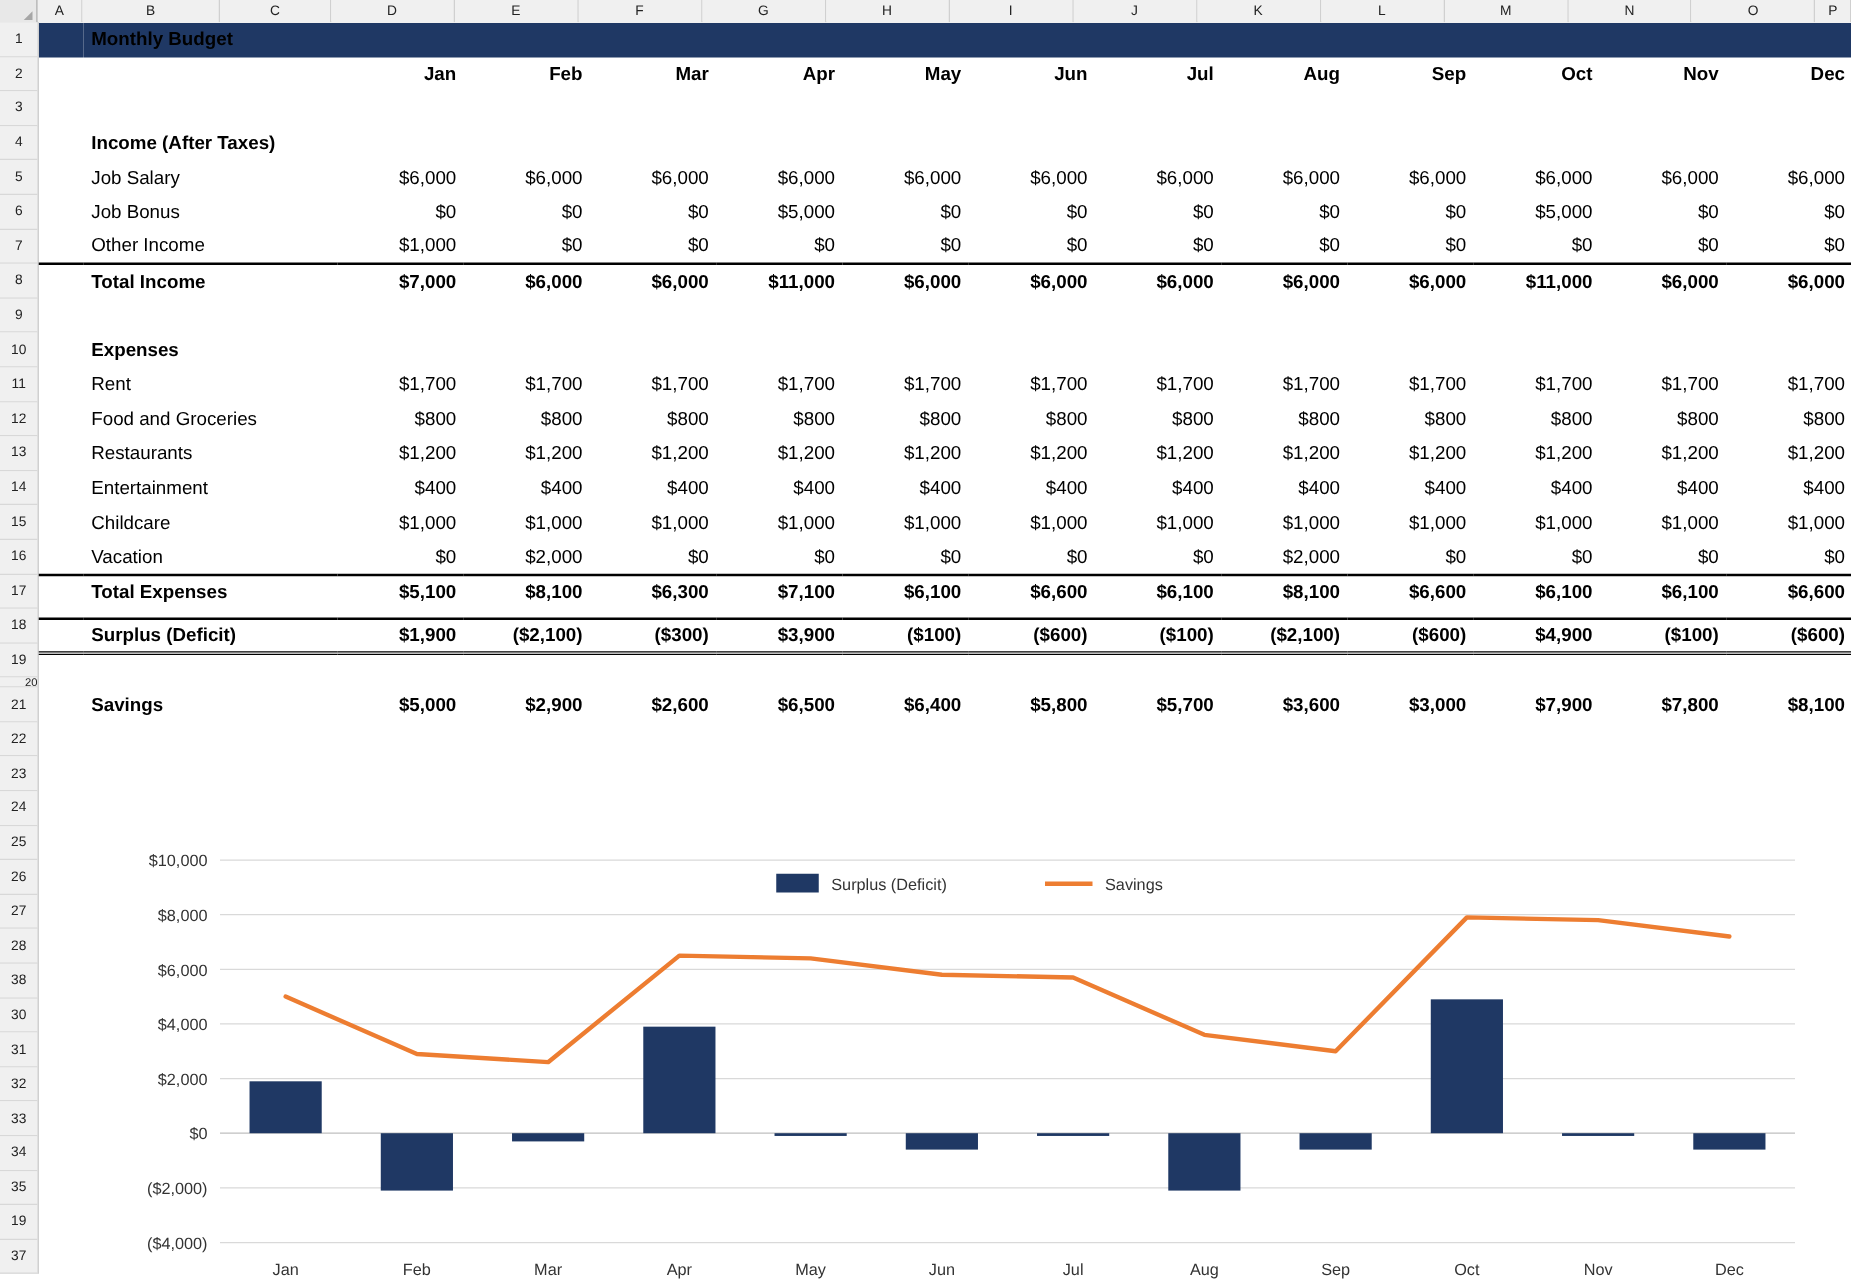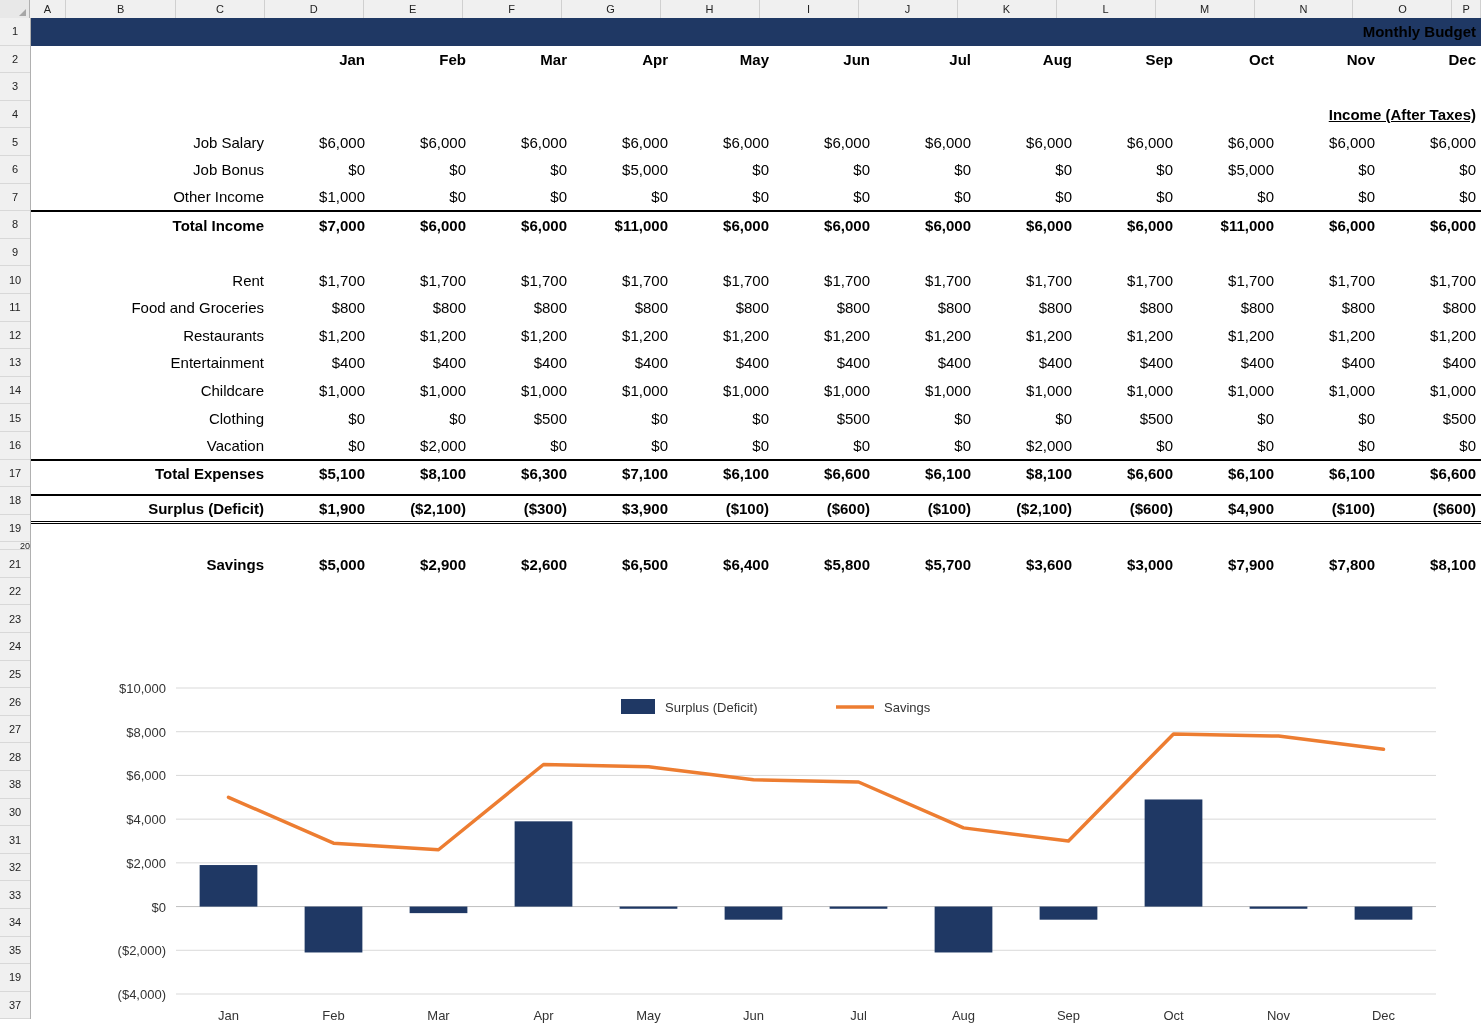--- a/index.html
+++ b/index.html
@@ -88,36 +88,36 @@
     table-layout: fixed;
   }
   table.budget td {
     height: 27.6px;
     padding: 0 6px;
     font-size: 15px;
     color: #000;
     white-space: nowrap;
     overflow: hidden;
   }
-  td.label { text-align: right; }
+  td.label { text-align: left; }
   td.num  { text-align: right; }
 
   .title-band td {
     background: #1f3864;
     color: #ffffff;
     font-weight: bold;
     font-size: 15px;
   }
   .month-head td {
     font-weight: bold;
     text-align: right;
     font-size: 15px;
     color: #000;
   }
-  .section-head td { font-weight: bold; text-decoration: underline; }
+  .section-head td { font-weight: bold; }
   .totalrow td {
     font-weight: bold;
     border-top: 2px solid #000;
     margin-left: 24px;
   }
   .surplus td {
     font-weight: bold;
     border-top: 2px solid #000;
     border-bottom: 3px double #000;
   }
@@ -314,20 +314,24 @@
             <td class="num">$6,000</td>
             <td class="num">$6,000</td>
             <td class="num">$6,000</td>
             <td class="num">$11,000</td>
             <td class="num">$6,000</td>
             <td class="num">$6,000</td>
           </tr>
           <tr class="spacer">
             <td colspan="14"></td>
           </tr>
+          <tr class="section-head">
+            <td></td>
+            <td class="label" colspan="13">Expenses</td>
+          </tr>
           <tr>
             <td></td>
             <td class="label">Rent</td>
             <td class="num">$1,700</td>
             <td class="num">$1,700</td>
             <td class="num">$1,700</td>
             <td class="num">$1,700</td>
             <td class="num">$1,700</td>
             <td class="num">$1,700</td>
             <td class="num">$1,700</td>
@@ -393,36 +397,20 @@
             <td class="num">$1,000</td>
             <td class="num">$1,000</td>
             <td class="num">$1,000</td>
             <td class="num">$1,000</td>
             <td class="num">$1,000</td>
             <td class="num">$1,000</td>
             <td class="num">$1,000</td>
             <td class="num">$1,000</td>
             <td class="num">$1,000</td>
             <td class="num">$1,000</td>
-          </tr>
-          <tr>
-            <td></td>
-            <td class="label">Clothing</td>
-            <td class="num">$0</td>
-            <td class="num">$0</td>
-            <td class="num">$500</td>
-            <td class="num">$0</td>
-            <td class="num">$0</td>
-            <td class="num">$500</td>
-            <td class="num">$0</td>
-            <td class="num">$0</td>
-            <td class="num">$500</td>
-            <td class="num">$0</td>
-            <td class="num">$0</td>
-            <td class="num">$500</td>
           </tr>
           <tr>
             <td></td>
             <td class="label">Vacation</td>
             <td class="num">$0</td>
             <td class="num">$2,000</td>
             <td class="num">$0</td>
             <td class="num">$0</td>
             <td class="num">$0</td>
             <td class="num">$0</td>

